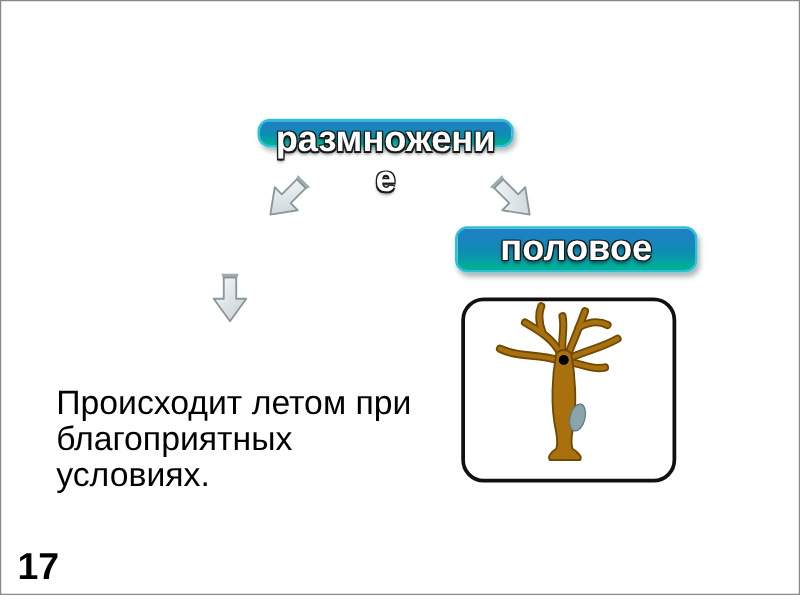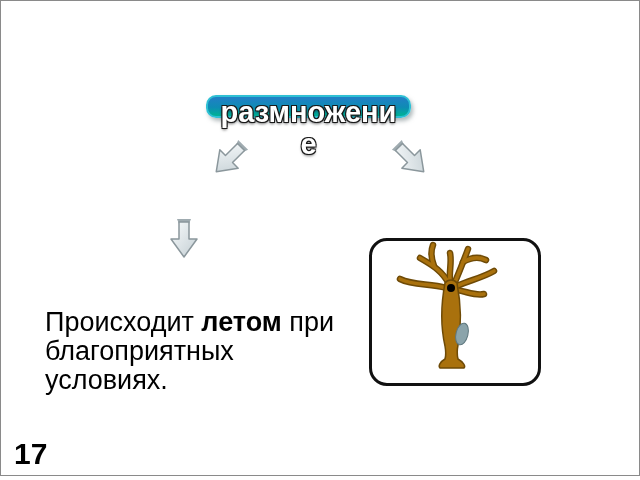--- a/index.html
+++ b/index.html
@@ -35,21 +35,21 @@
   #node-budding .node-label{width:162px;line-height:30px;}
   .arrow{position:absolute;}
   #arrow-left{left:202px;top:132px;}
   #arrow-right{left:384px;top:132px;}
   #arrow-down{left:161px;top:217px;}
   
   .note{
     position:absolute;left:44px;top:307px;width:294px;
     font-size:27px;line-height:29px;color:#000000;
   }
-  .note b{font-weight:bold;}
+  .note b{font-weight:normal;}
   
   .figure{
     position:absolute;left:368px;top:237px;width:172px;height:148px;
     border:3px solid #111111;border-radius:18px;background:#ffffff;
     box-sizing:border-box;
   }
   .figure svg{display:block;width:100%;height:100%;}
   .page-number{
     position:absolute;left:13px;top:436px;
     font-size:30px;font-weight:bold;color:#000000;
@@ -58,20 +58,23 @@
 </head>
 <body>
 
 <div class="slide">
 
   <div class="node" id="node-root">
     <div class="node-label wrap">размножение</div>
   </div>
 
 
+  <div class="node center" id="node-sexual">
+    <div class="node-label">половое</div>
+  </div>
 
 
   <svg class="arrow" id="arrow-left" width="52" height="52" viewBox="0 0 52 52">
     <defs>
       <linearGradient id="g1" x1="0" y1="0" x2="1" y2="1">
         <stop offset="0" stop-color="#f8fbfc"></stop>
           <stop offset="1" stop-color="#c3ced3"></stop>
       </linearGradient>
     </defs>
     <g transform="rotate(45 26 26)">

